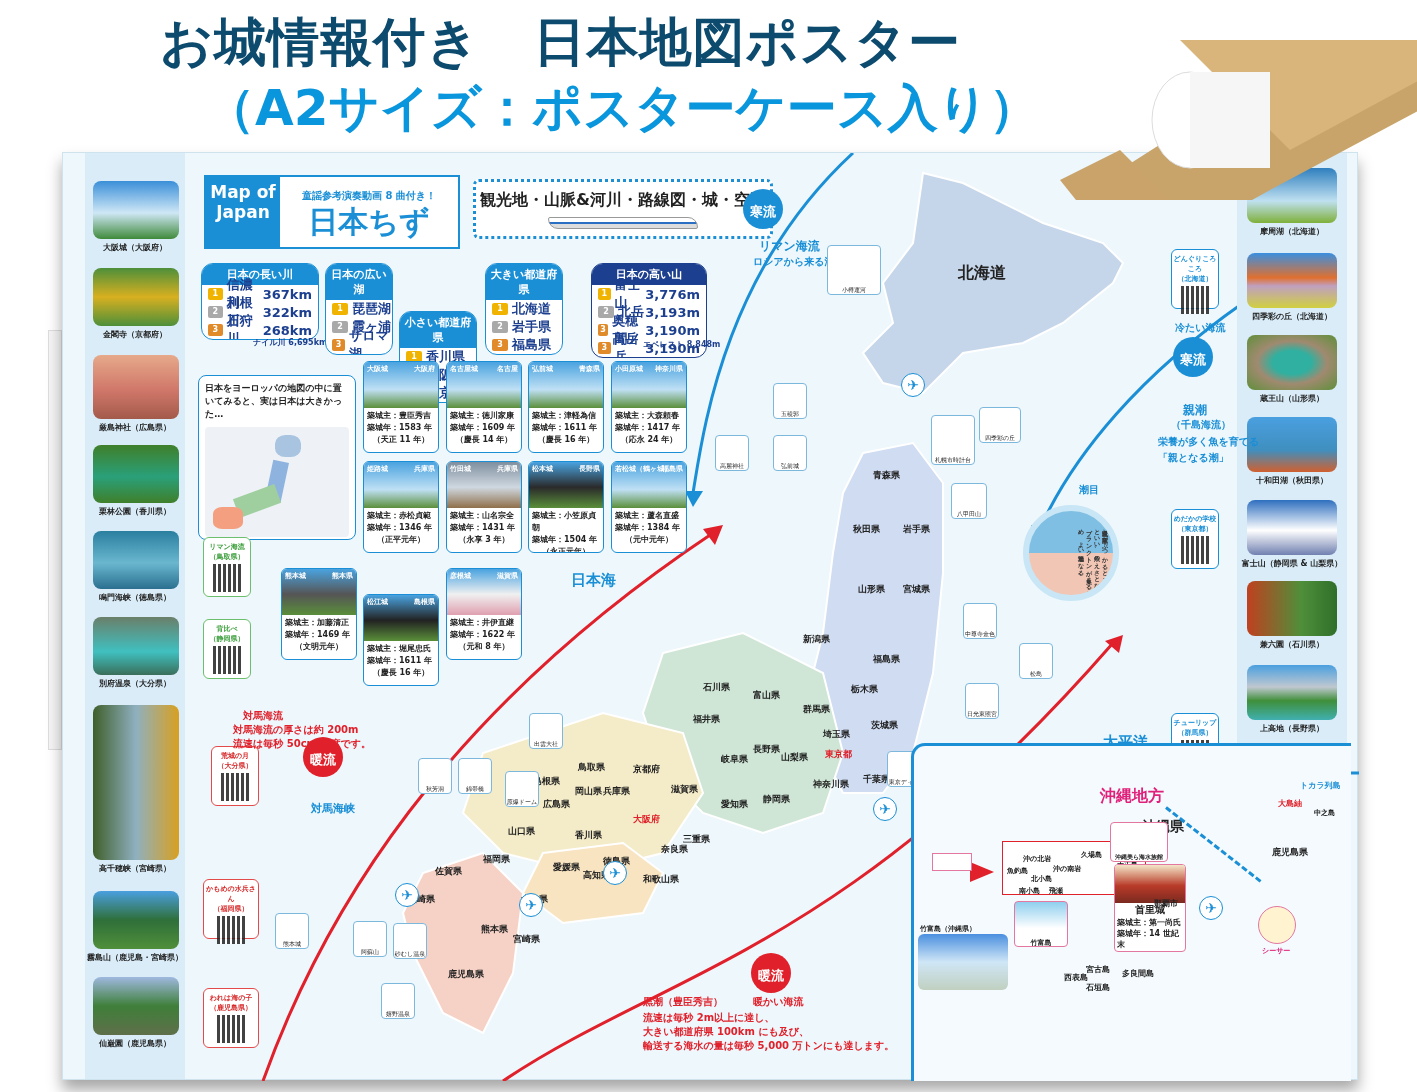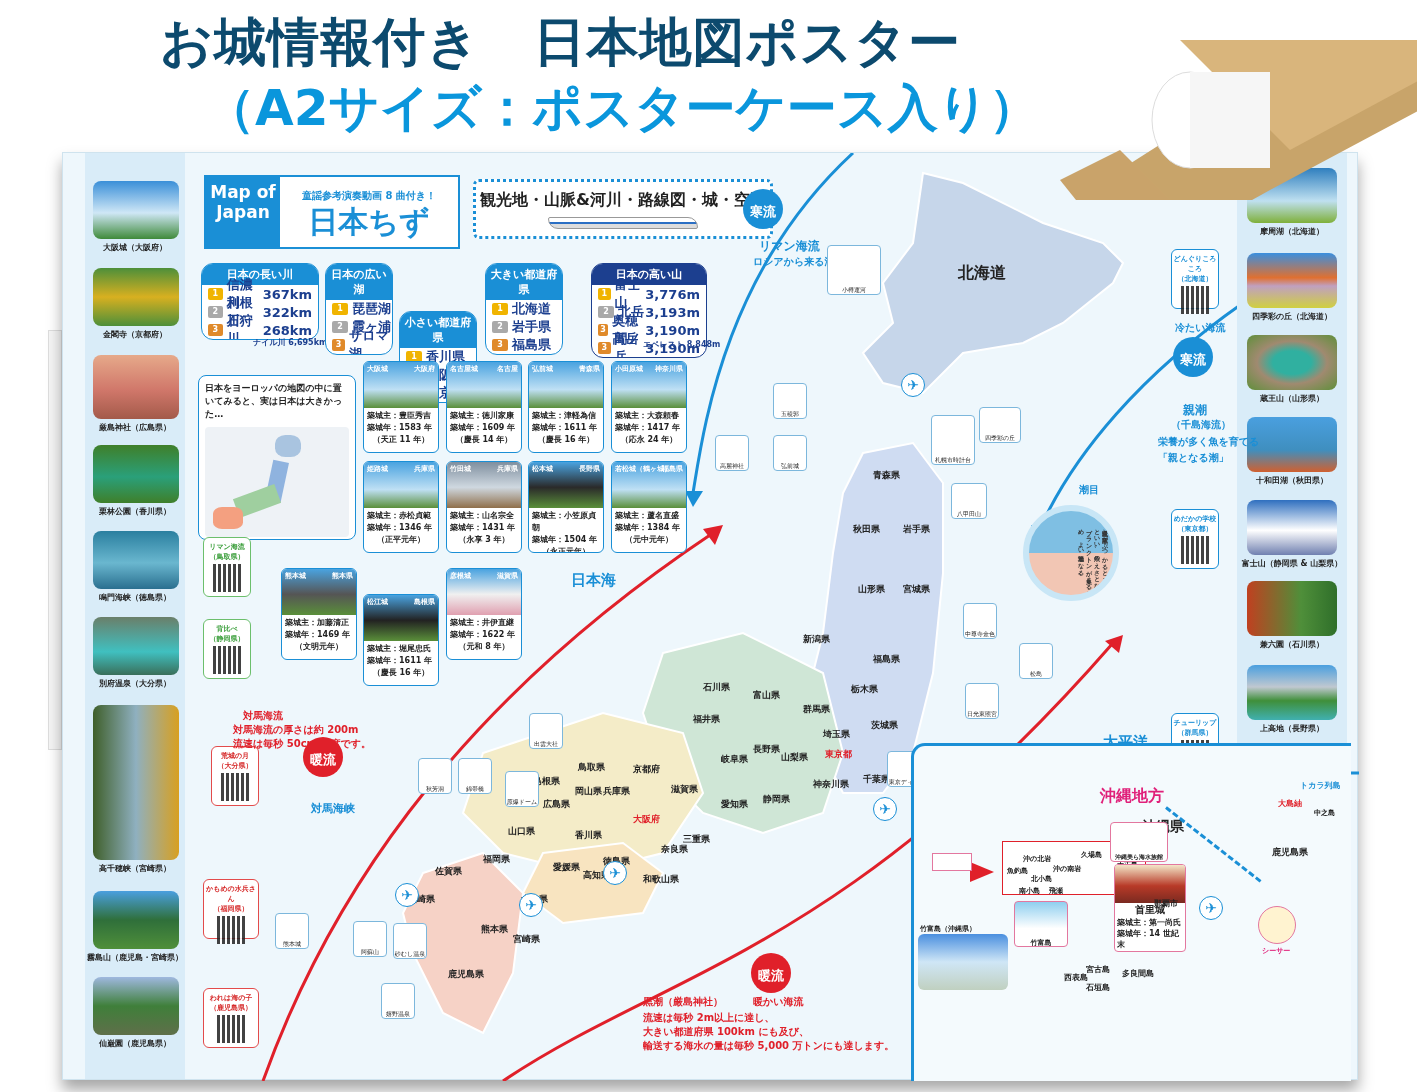--- a/index.html
+++ b/index.html
@@ -415,21 +415,21 @@
   <div class="current-text blue" style="left:1120px;top:250px;font-size:12px;">親潮</div>
   <div class="current-text blue" style="left:1108px;top:265px;">（千島海流）</div>
   <div class="current-text blue" style="left:1095px;top:282px;">栄養が多く魚を育てる</div>
   <div class="current-text blue" style="left:1095px;top:298px;">「親となる潮」</div>
 
   <div class="current-text red" style="left:180px;top:556px;">対馬海流</div>
   <div class="current-text red" style="left:170px;top:570px;">対馬海流の厚さは約 200m</div>
   <div class="current-text red" style="left:170px;top:584px;">流速は毎秒 50cm 程度です。</div>
   <div class="current-badge warm" style="left:240px;top:584px;">暖流</div>
   <div class="current-badge warm" style="left:688px;top:800px;">暖流</div>
-  <div class="current-text red" style="left:580px;top:842px;">黒潮（厳島神社）</div>
+  <div class="current-text red" style="left:580px;top:842px;">黒潮（豊臣秀吉）</div>
   <div class="current-text red" style="left:690px;top:842px;">暖かい海流</div>
   <div class="current-text red" style="left:580px;top:858px;">流速は毎秒 2m以上に達し、</div>
   <div class="current-text red" style="left:580px;top:872px;">大きい都道府県 100km にも及び、</div>
   <div class="current-text red" style="left:580px;top:886px;">輸送する海水の量は毎秒 5,000 万トンにも達します。</div>
 
   <div class="current-text" style="left:1016px;top:330px;color:#1a8fd6;">潮目</div>
   <div class="whirl">
     <div class="whirl-text">暖流と寒流がぶつかるところを潮目といい、魚のえさとなるプランクトンが集まるため、よい漁場となる。</div>
   </div>
 

